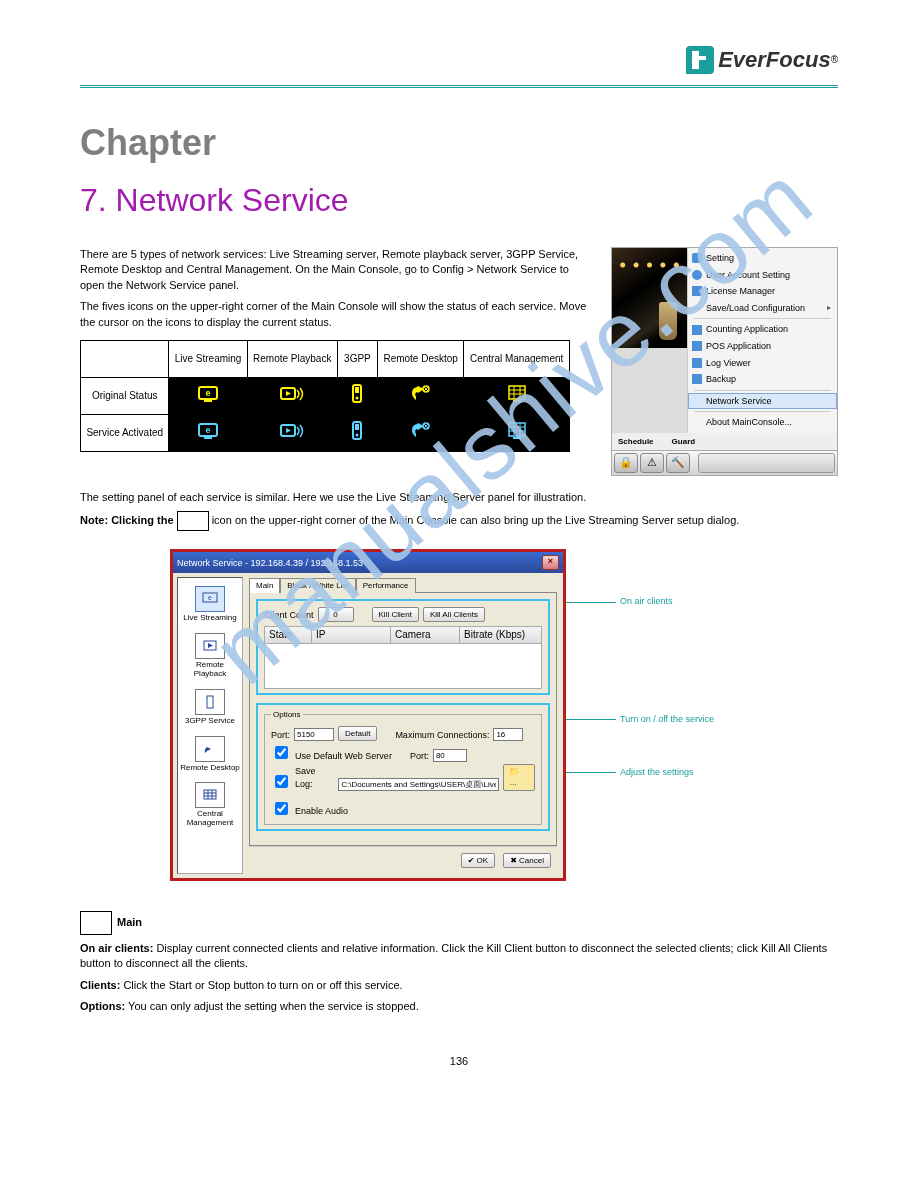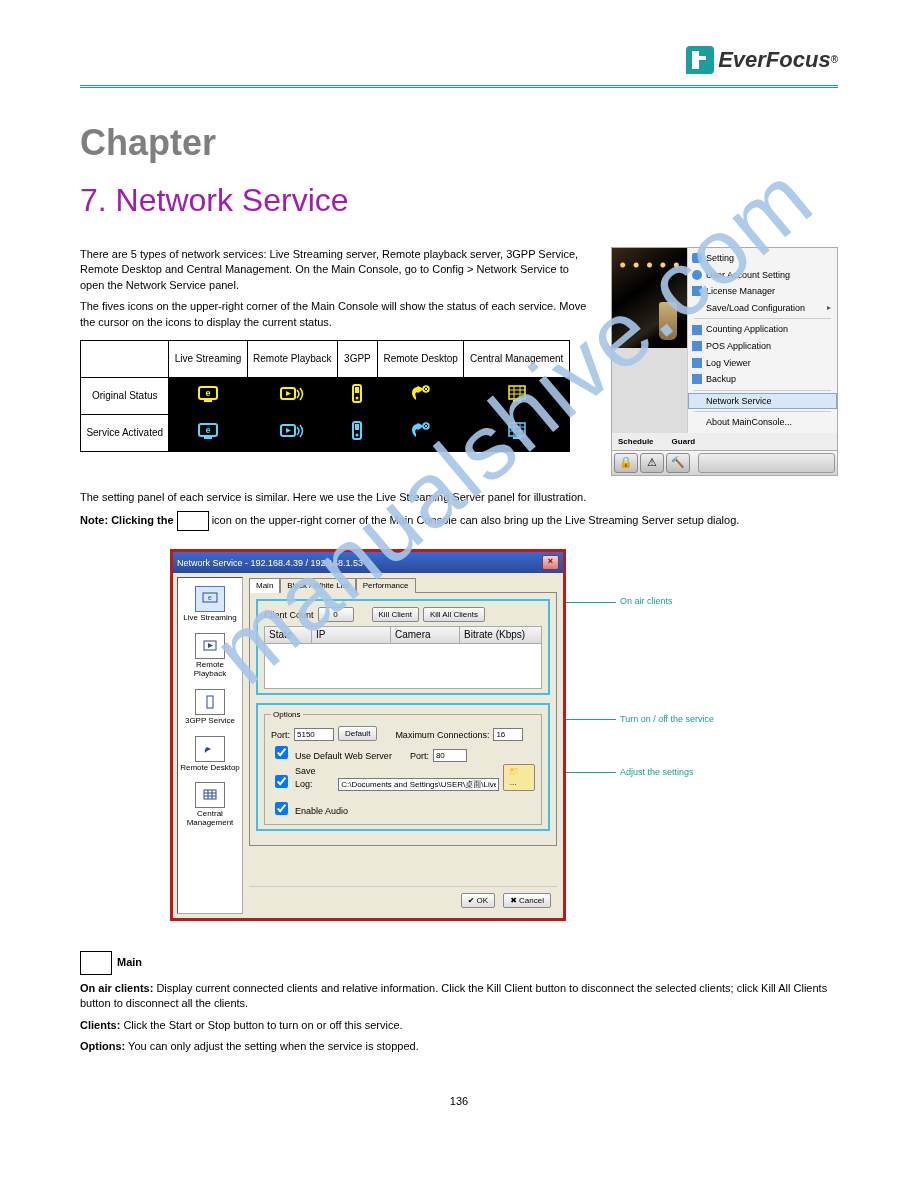--- a/index.html
+++ b/index.html
@@ -283,21 +283,20 @@
     font-size: 10px;
   }
   .listbody {
     border: 1px solid #aaa; border-top:none;
     height: 44px; background:#fff;
   }
   .dlg-footer {
     padding: 6px;
     display:flex; justify-content:flex-end; gap:8px;
     border-top: 1px solid #ccc;
-    margin-top: 40px;
   }
   .label-line {
     color: #1a9e9e;
     font-size: 9px;
     position: relative;
   }
   .lead-wrap { position: relative; }
   .pagenum {
     text-align: center;
     font-size: 11px;

